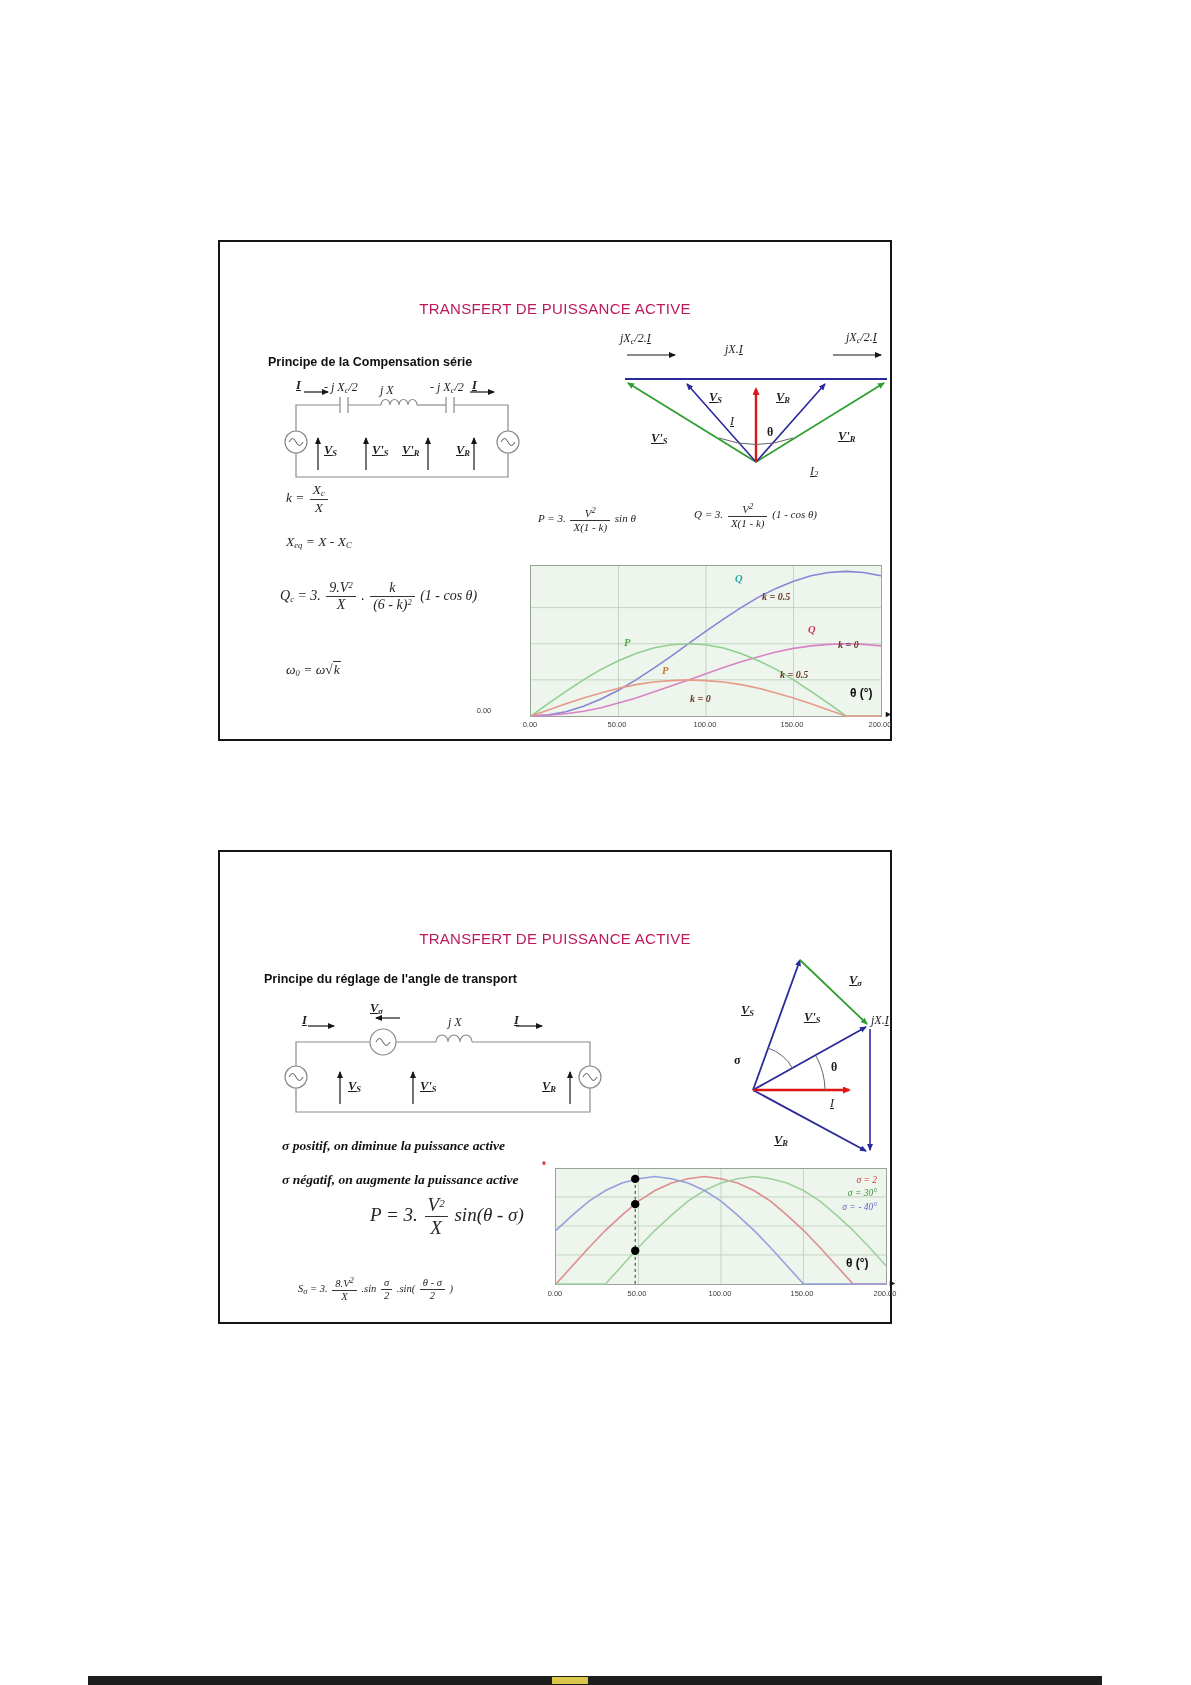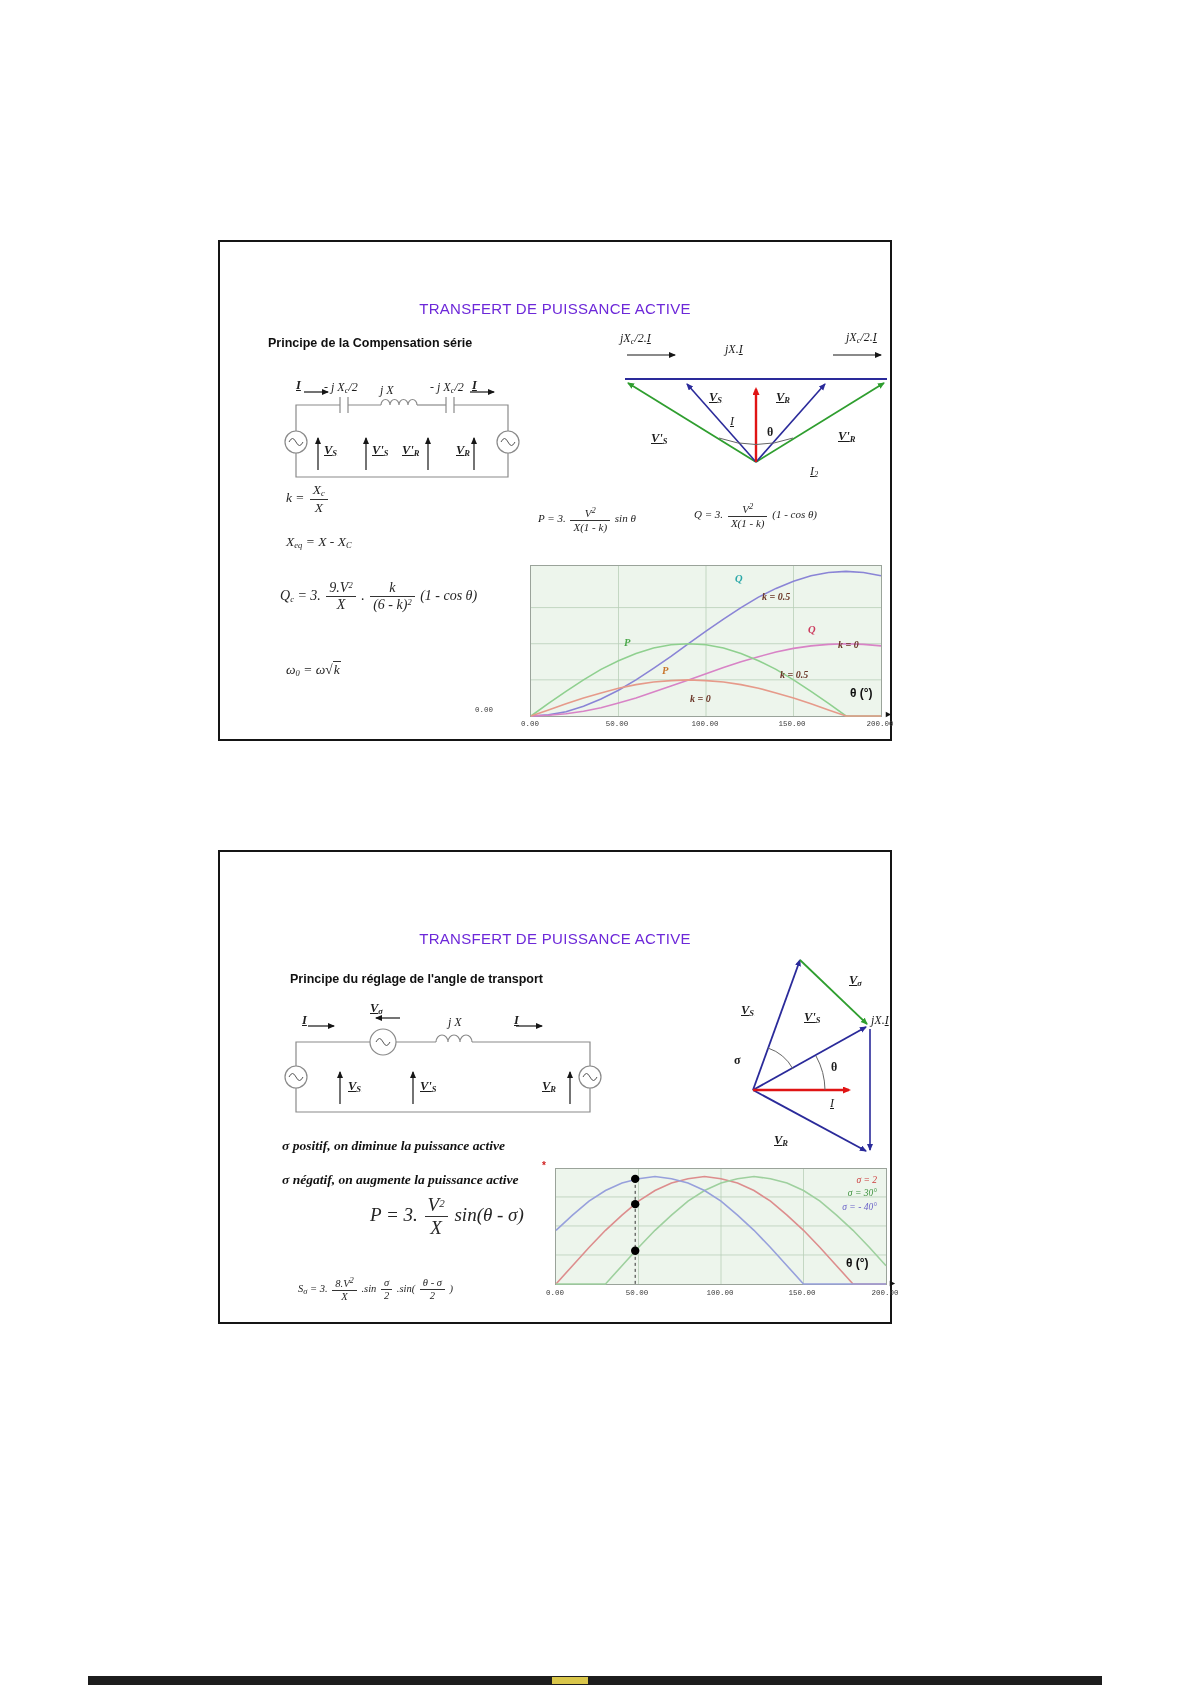--- a/index.html
+++ b/index.html
@@ -1,37 +1,37 @@
 <!DOCTYPE html>
 <html><head>
 <meta charset="utf-8">
 <style>
   html,body{margin:0;padding:0}
   body{width:1191px;height:1685px;position:relative;background:#ffffff;
        font-family:"Liberation Sans",sans-serif;overflow:hidden}
   .slide{position:absolute;left:218px;width:670px;background:#fff;border:2px solid #151515}
-  .stitle{position:absolute;left:0;right:0;text-align:center;font-size:15px;color:#6d28d9;
+  .stitle{position:absolute;left:0;right:0;text-align:center;font-size:15px;color:#be185d;
           letter-spacing:.3px;font-family:"Liberation Sans",sans-serif}
   .ssub{position:absolute;font-weight:bold;font-size:12.5px;color:#101010}
   .lab{position:absolute;font-family:"Liberation Serif",serif;font-style:italic;
        font-size:12px;color:#1d1d1d;white-space:nowrap;line-height:1}
   .vl{font-weight:600;font-size:12.5px}
   .u{text-decoration:underline}
   .bold{font-weight:bold;font-style:normal}
   sub{font-size:8.5px;vertical-align:-2px}
   sup{font-size:8.5px;vertical-align:4px}
   .frm{position:absolute;font-family:"Liberation Serif",serif;font-style:italic;
        font-size:13.5px;color:#242424;white-space:nowrap}
   .frac{display:inline-block;vertical-align:middle;text-align:center;margin:0 2px}
   .frac>.num{display:block;border-bottom:1px solid #333;padding:0 3px;line-height:1.15}
   .frac>.den{display:block;padding:0 3px;line-height:1.15}
   .ov{border-top:1px solid #333;padding:0 1px}
   .plot{position:absolute;background:#edf5ec;border:1px solid #9aa39a}
   .tick{position:absolute;font-size:7.5px;color:#3a3a3a;transform:translateX(-50%);
-        font-family:Liberation Mono, monospace;white-space:nowrap}
+        font-family:Liberation Sans, sans-serif;white-space:nowrap}
   .clab{position:absolute;font-family:"Liberation Serif",serif;font-style:italic;
         font-weight:bold;font-size:10.5px;white-space:nowrap;line-height:1}
   .klab{color:#6a3526;font-size:10px}
   .axisl{position:absolute;font-weight:bold;font-size:12px;color:#101010;white-space:nowrap;
          font-family:"Liberation Sans",sans-serif}
   .axarrow{position:absolute;font-size:9px;color:#111;line-height:1}
   .note{position:absolute;font-family:"Liberation Serif",serif;font-style:italic;
         font-weight:bold;font-size:13.5px;color:#111;white-space:nowrap}
   .lgd{position:absolute;font-family:"Liberation Serif",serif;font-style:italic;
        font-size:9.5px;line-height:1.4;text-align:right}
@@ -57,21 +57,21 @@
       <path d="M0,0 L8,3.5 L0,7 z" fill="#e01414"></path>
       </marker>
     <marker id="aB" markerWidth="8" markerHeight="8" refX="6" refY="3" orient="auto" markerUnits="userSpaceOnUse">
       <path d="M0,0 L7,3 L0,6 z" fill="#161616"></path>
       </marker>
   </defs>
 </svg>
 
 <div class="slide" style="top:240px;height:497px">
   <div class="stitle" style="top:58px">TRANSFERT DE PUISSANCE ACTIVE</div>
-  <div class="ssub" style="left:48px;top:94px">Principe de la Compensation série</div>
+  <div class="ssub" style="left:48px;top:113px">Principe de la Compensation série</div>
 
   <svg style="left:58px;top:138px" width="240" height="110" viewBox="0 0 240 110">
     <g stroke="#8a8a8a" stroke-width="1.2" fill="none">
       <path d="M18,51 L18,25 L62,25"></path>
       <line x1="62" y1="17" x2="62" y2="33"></line>
         <line x1="70" y1="17" x2="70" y2="33"></line>
       <path d="M70,25 L103,25"></path>
       <path d="M103,25 a4.5,5.5 0 0 1 9,0 a4.5,5.5 0 0 1 9,0 a4.5,5.5 0 0 1 9,0 a4.5,5.5 0 0 1 9,0"></path>
       <path d="M139,25 L168,25"></path>
       <line x1="168" y1="17" x2="168" y2="33"></line>
@@ -181,21 +181,21 @@
   <span class="tick" style="left:397px;top:478px">50.00</span>
   <span class="tick" style="left:485px;top:478px">100.00</span>
   <span class="tick" style="left:572px;top:478px">150.00</span>
   <span class="tick" style="left:660px;top:478px">200.00</span>
   <span class="axisl" style="left:630px;top:444px">θ (°)</span>
   <span class="axarrow" style="left:664px;top:468px">►</span>
 </div>
 
 <div class="slide" style="top:850px;height:470px">
   <div class="stitle" style="top:78px">TRANSFERT DE PUISSANCE ACTIVE</div>
-  <div class="ssub" style="left:70px;top:120px">Principe du réglage de l'angle de transport</div>
+  <div class="ssub" style="left:44px;top:120px">Principe du réglage de l'angle de transport</div>
 
   <svg style="left:58px;top:160px" width="330" height="115" viewBox="0 0 330 115">
     <g stroke="#8a8a8a" stroke-width="1.2" fill="none">
       <path d="M18,54 L18,30 L92,30"></path>
       <circle cx="105" cy="30" r="13"></circle>
       <path d="M118,30 L158,30"></path>
       <path d="M158,30 a6,7 0 0 1 12,0 a6,7 0 0 1 12,0 a6,7 0 0 1 12,0"></path>
       <path d="M194,30 L312,30 L312,54"></path>
       <circle cx="18" cy="65" r="11"></circle>
         <circle cx="312" cy="65" r="11"></circle>

